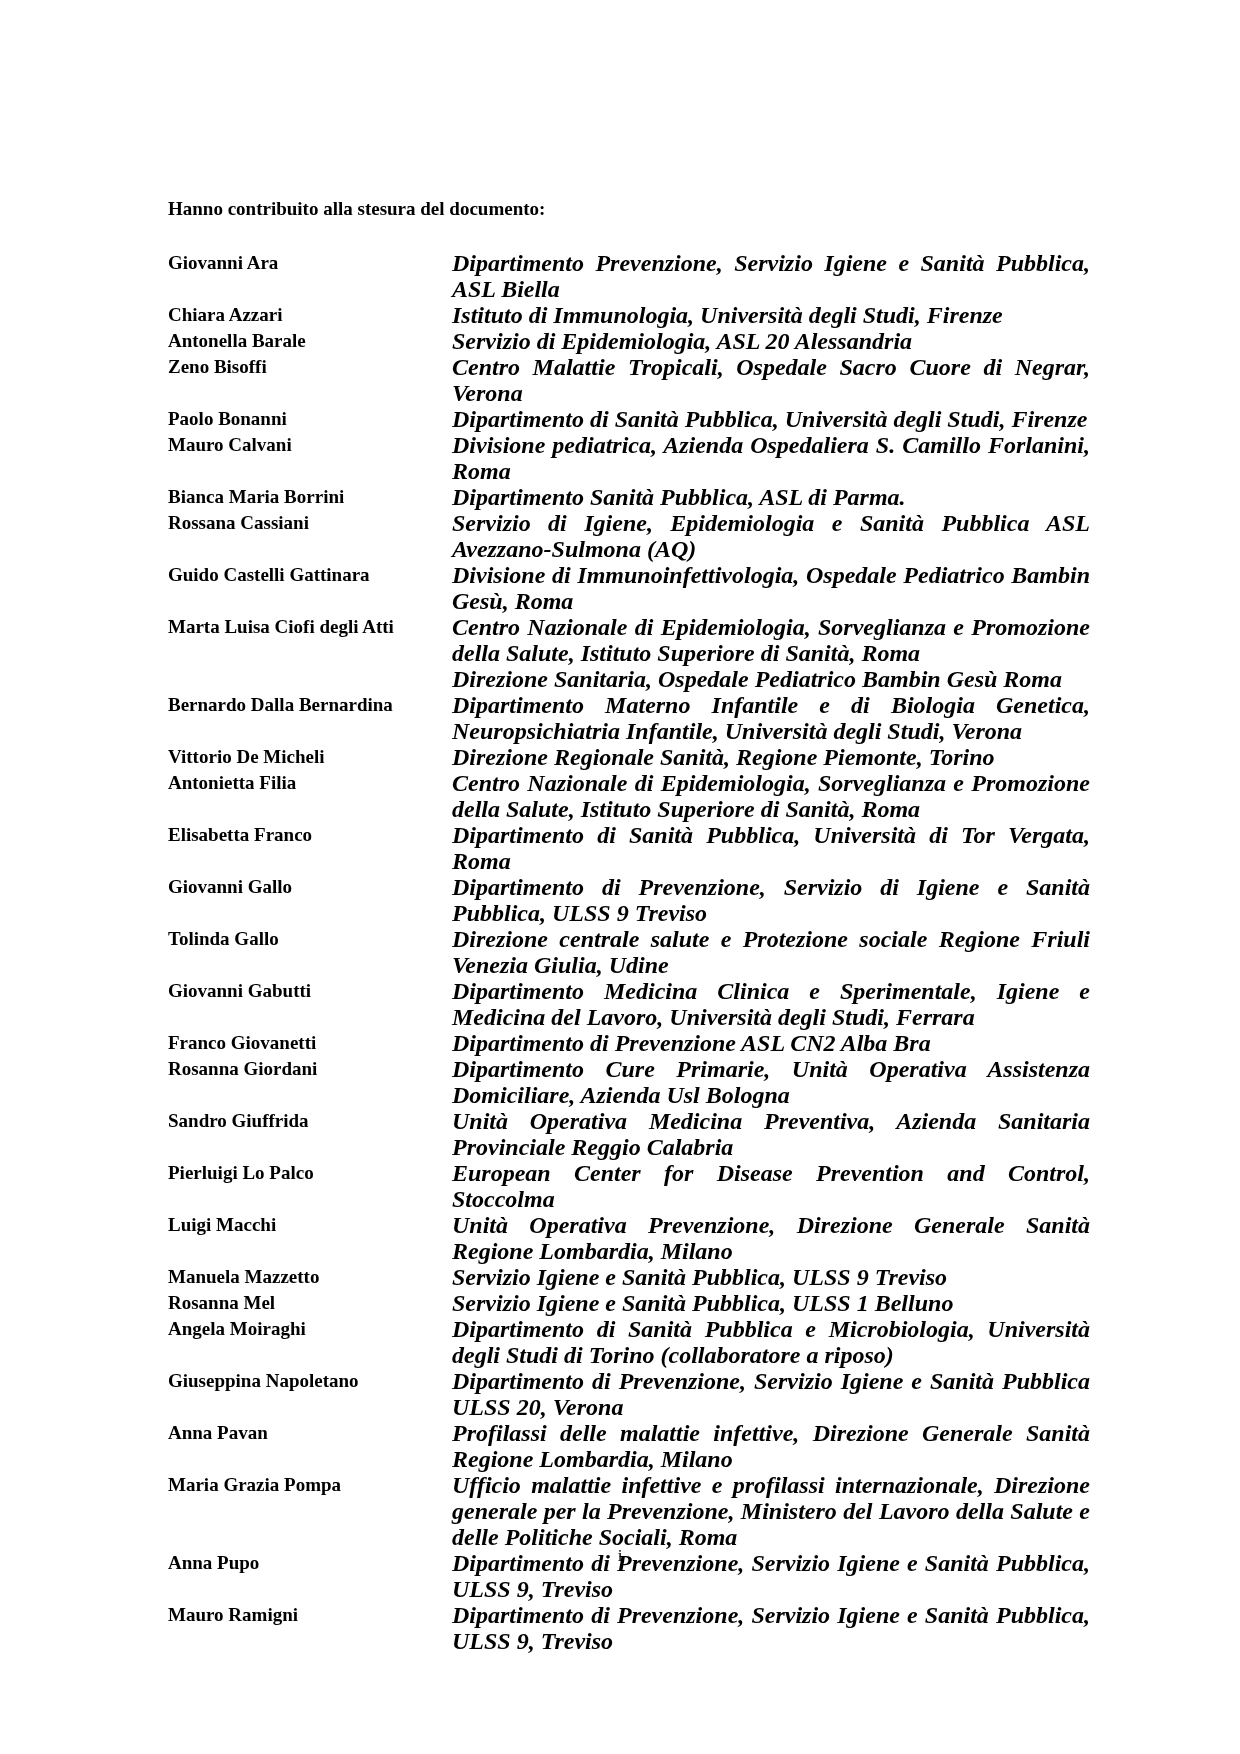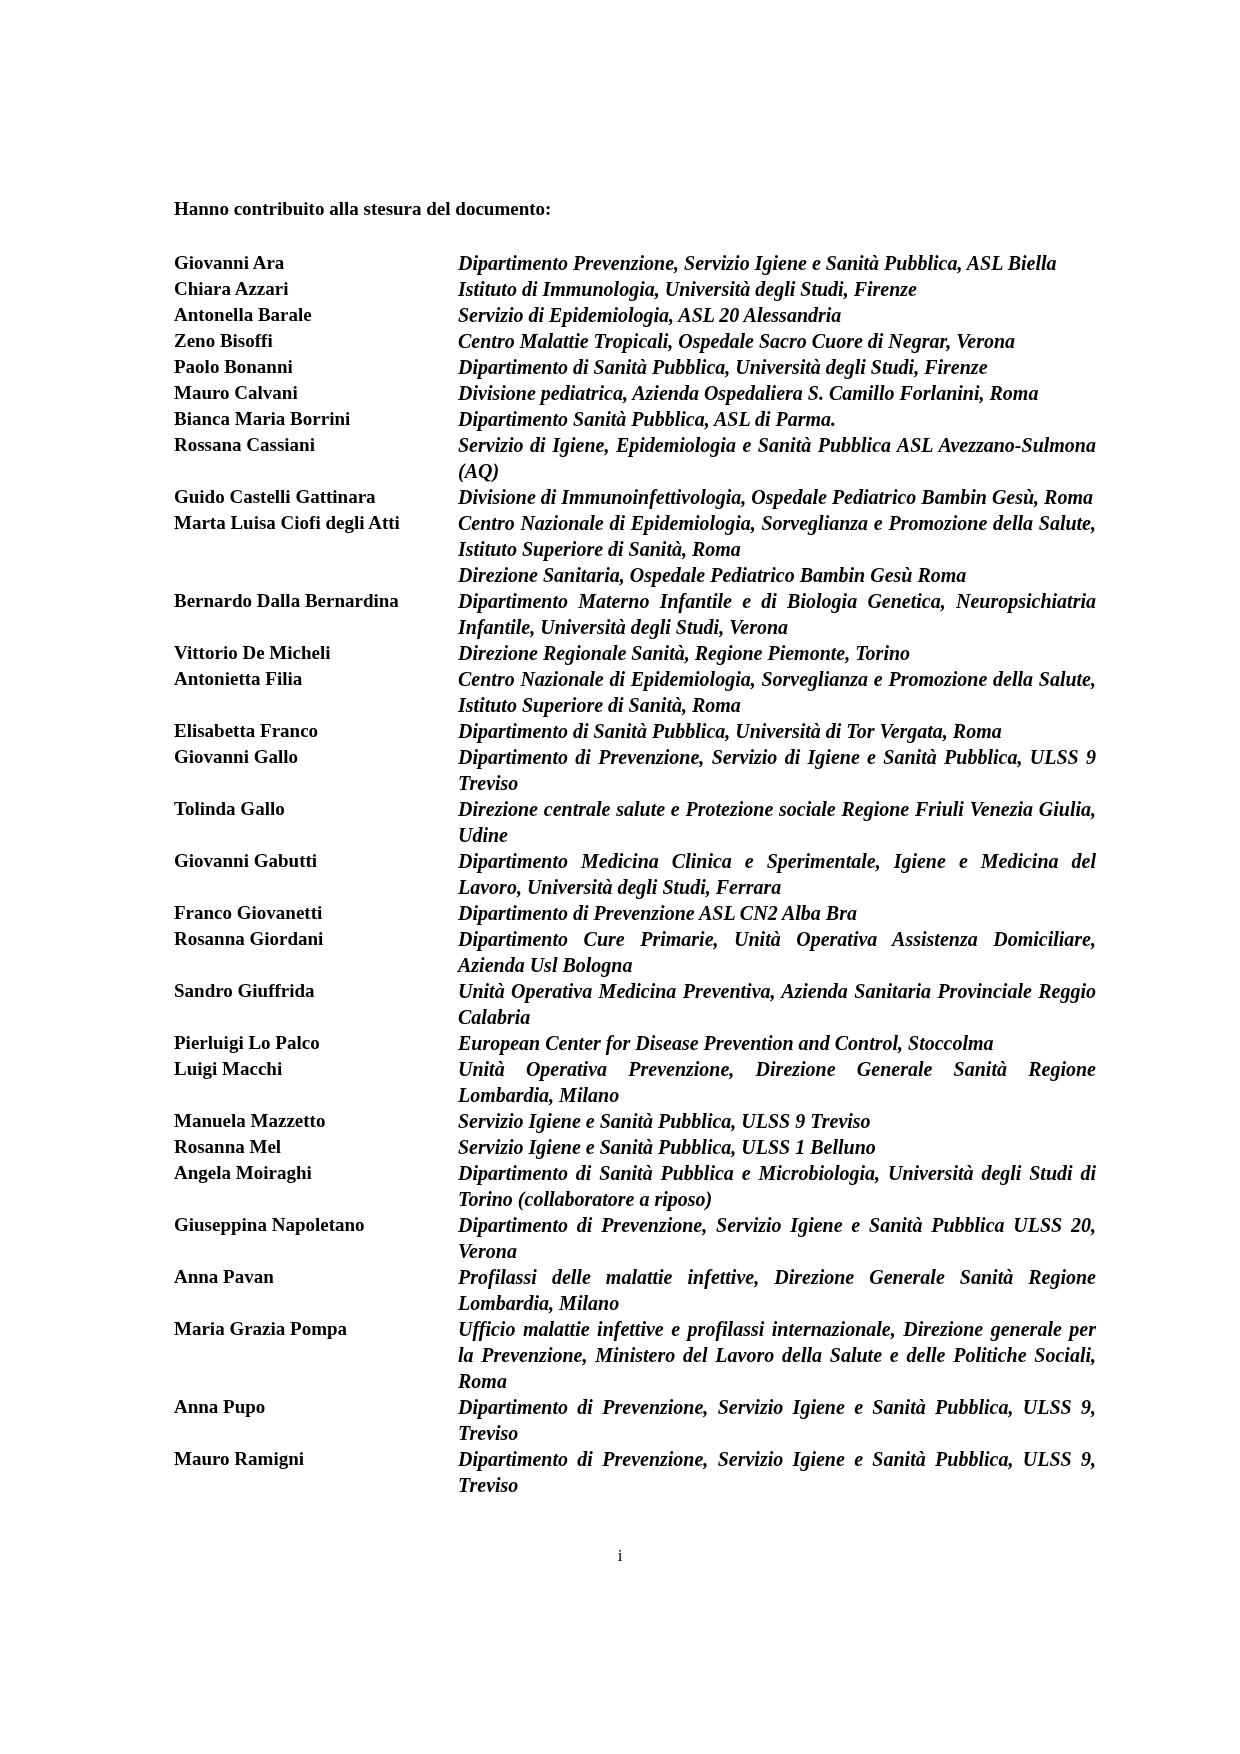--- a/index.html
+++ b/index.html
@@ -12,21 +12,21 @@
     position: relative;
     overflow: hidden;
   }
   .page {
     position: absolute;
     inset: 0;
     background: #ffffff;
   }
   .content {
     position: absolute;
-    left: 174px;
+    left: 168px;
     top: 196px;
     width: 922px;
   }
   .heading {
     font-size: 19px;
     font-weight: bold;
     line-height: 26px;
     margin: 0 0 28px 0;
   }
   .list { width: 100%; font-weight: bold; }
@@ -38,21 +38,21 @@
     flex: none;
     width: 284px;
     font-size: 19px;
     line-height: 26px;
     padding-right: 10px;
     box-sizing: border-box;
   }
   .affils { flex: 1; min-width: 0; }
   .affil {
     font-style: italic;
-    font-size: 20px;
+    font-size: 24px;
     line-height: 26px;
     text-align: justify;
   }
   .footer {
     position: absolute;
     top: 1545px;
     left: 0;
     width: 100%;
     text-align: center;
     font-size: 17px;

